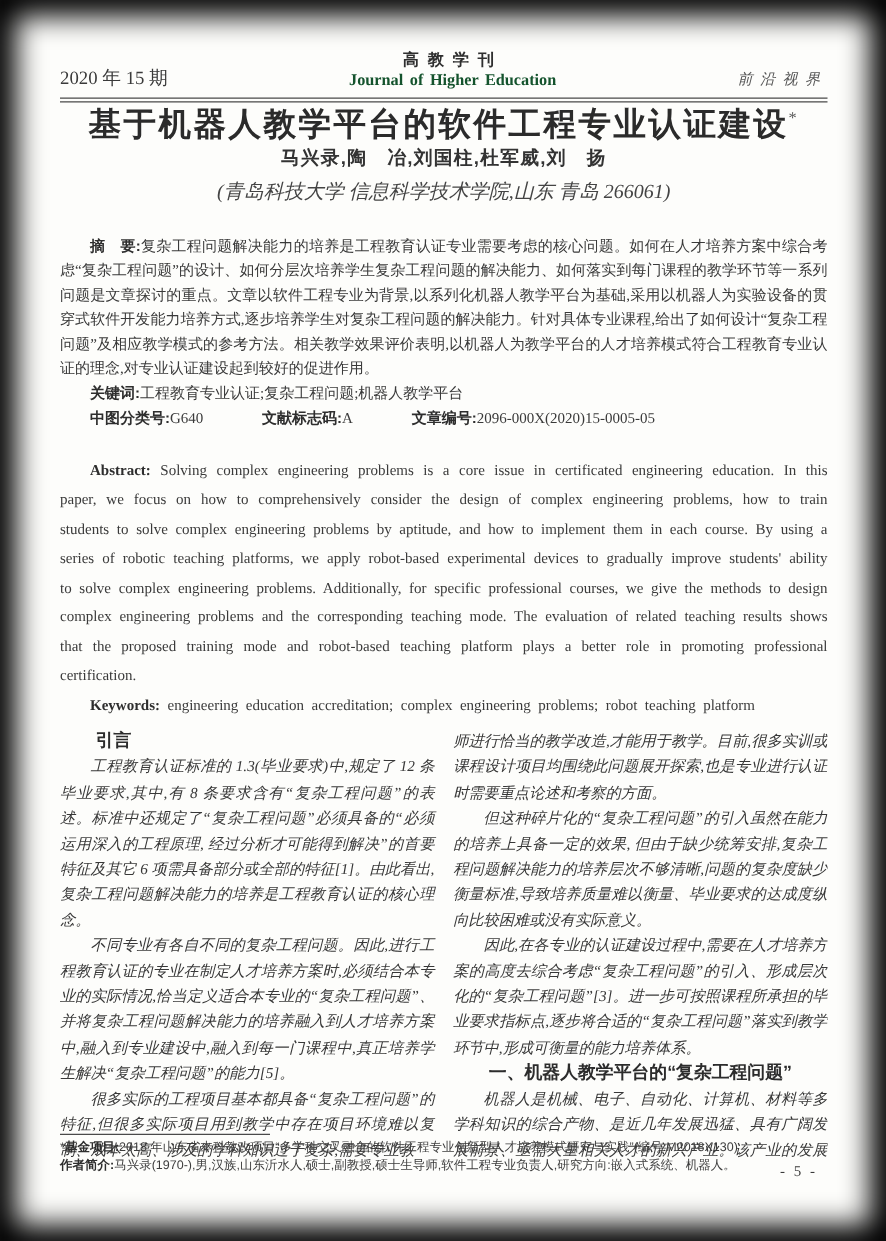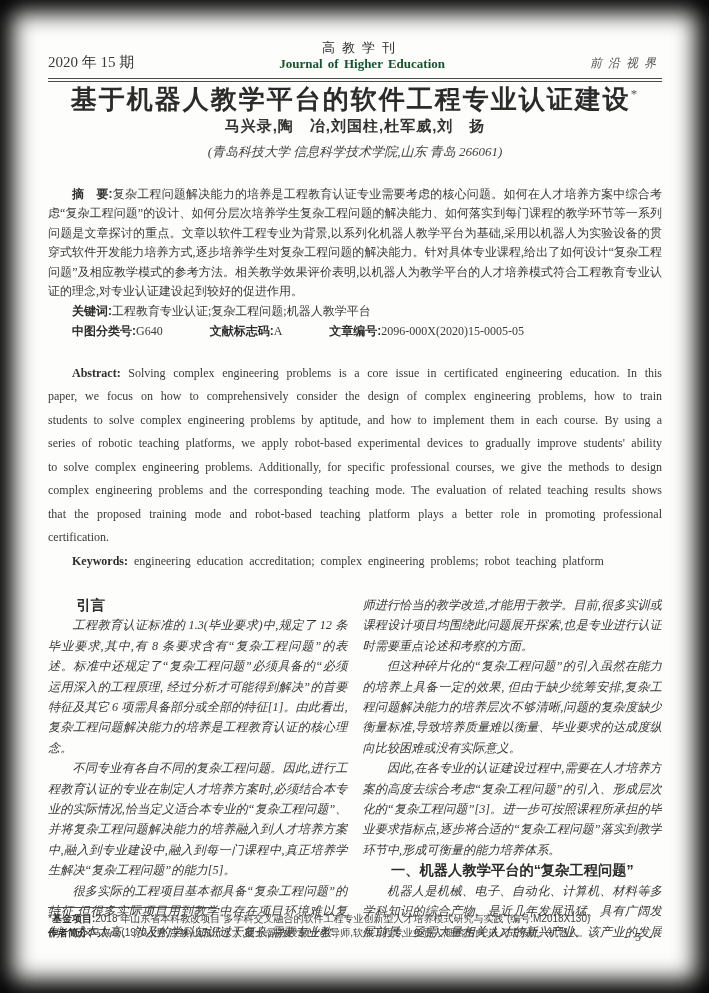--- a/index.html
+++ b/index.html
@@ -14,53 +14,53 @@
   .vignette{
     position:absolute;inset:0;z-index:20;pointer-events:none;
     box-shadow:inset 0 0 22px 13px #000;
   }
   .content{position:absolute;left:48px;right:47px;top:40px;z-index:5;}
 
   
   .jheader{display:flex;align-items:flex-end;justify-content:space-between;}
   .jheader .issue{font-size:15px;color:#3a3a3a;padding-bottom:1px;}
   .jheader .center{text-align:center;line-height:1.25;}
-  .jheader .jcn{font-size:13px;font-weight:normal;letter-spacing:7px;color:#2f2f2f;}
+  .jheader .jcn{font-size:13px;font-weight:bold;letter-spacing:7px;color:#2f2f2f;}
   .jheader .jen{font-size:13px;font-weight:bold;color:#14532d;word-spacing:2px;}
   .jheader .column{font-size:12px;font-style:italic;letter-spacing:6px;color:#555;padding-bottom:1px;}
   .header-rule{margin-top:5px;height:2px;border-top:1px solid #4a4a4a;border-bottom:1px solid #4a4a4a;}
 
   
   .title{
     text-align:center;
     font-family:Liberation Serif, serif;
     font-size:26px;font-weight:bold;letter-spacing:2px;color:#2b2b2b;
   }
   .title sup{font-size:13px;font-weight:normal;color:#555;}
   .authors{
     margin-top:0;text-align:center;
     font-family:"Liberation Sans", sans-serif;
     font-size:15px;font-weight:bold;color:#333;letter-spacing:1px;
   }
-  .affiliation{margin-top:7px;text-align:center;font-style:italic;font-size:13px;color:#444;}
+  .affiliation{margin-top:7px;text-align:center;font-style:italic;font-size:16px;color:#444;}
 
   
   .abs-cn{margin-top:24px;font-size:12px;line-height:19.5px;color:#3a3a3a;}
   .abs-cn p{margin:0;text-align:justify;text-indent:2em;}
   .lbl{font-weight:bold;font-family:"Liberation Sans", sans-serif;color:#2e2e2e;}
   .meta-line{margin-top:1px;padding-left:2em;font-size:12px;}
   .meta-line .seg{margin-right:44px;}
 
   
   .abs-en{margin-top:20px;font-size:12px;line-height:23.5px;color:#3a3a3a;word-spacing:3px;}
   .abs-en p{margin:0;text-align:justify;text-indent:2em;}
   .abs-en .lbl{font-family:"Liberation Serif", serif;}
 
   
-  .body-cols{margin-top:22px;display:flex;gap:15px;height:344px;overflow:hidden;}
+  .body-cols{margin-top:7px;display:flex;gap:15px;height:344px;overflow:hidden;}
   .col{flex:1;font-size:12.2px;line-height:20.4px;color:#383838;font-style:italic;}
   .col p{margin:0;text-align:justify;text-indent:2em;}
   .col p.cont{text-indent:0;}
   .body-heading{
     font-style:normal;font-weight:bold;
     font-family:"Liberation Sans", sans-serif;
     text-indent:2em;margin:0;color:#2c2c2c;
   }
 
   

